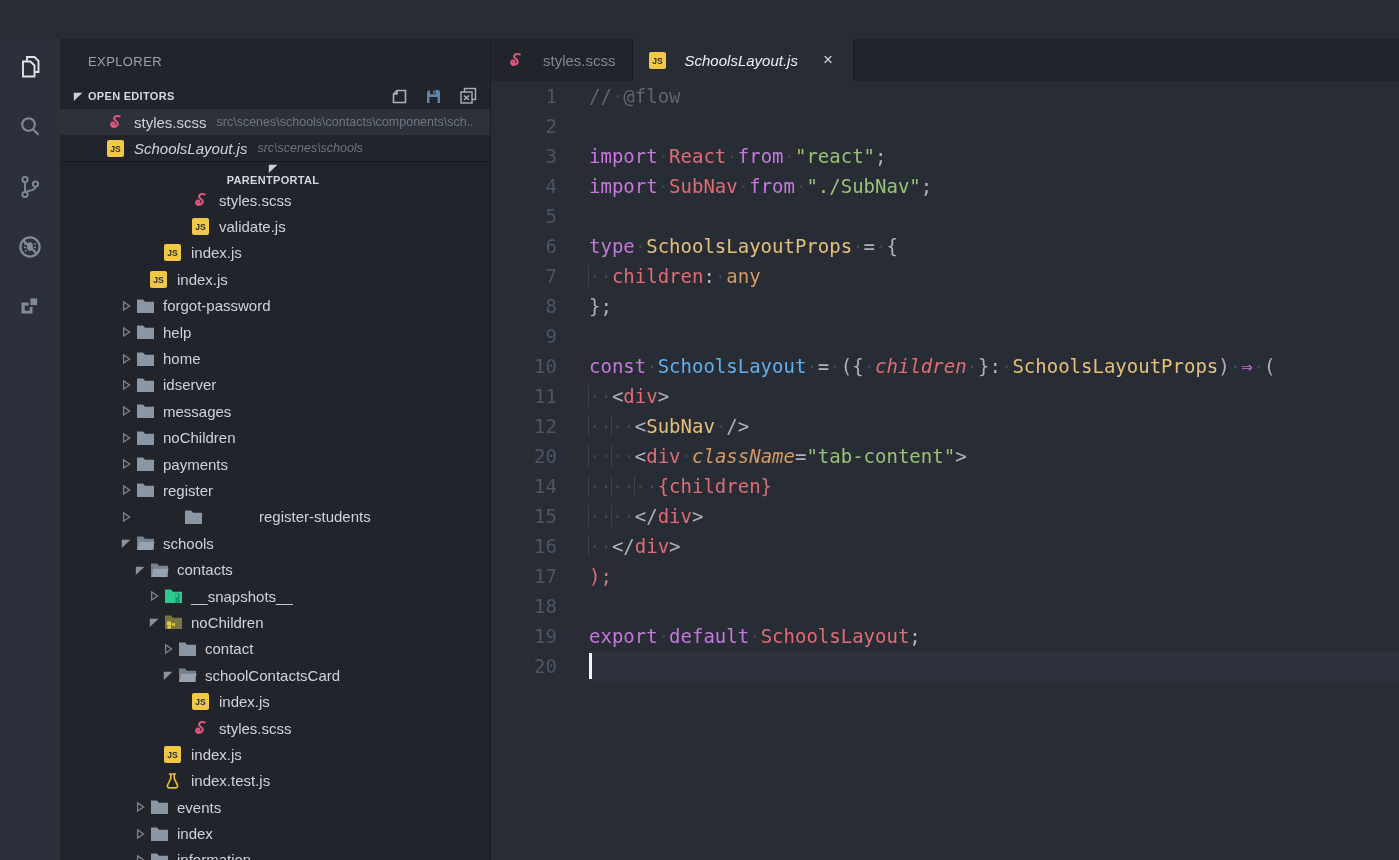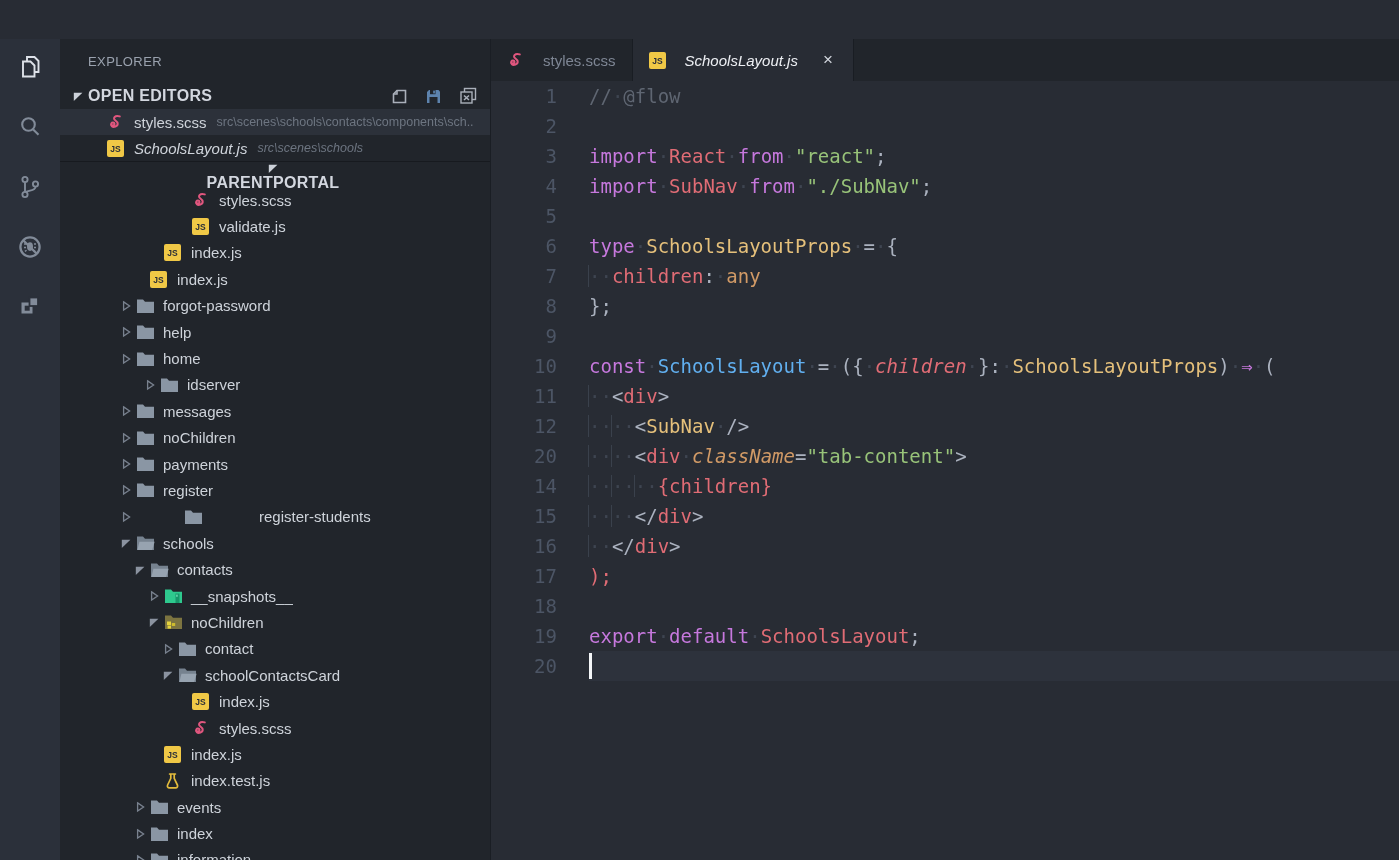--- a/index.html
+++ b/index.html
@@ -13,21 +13,21 @@
   .ab-item { width:60px; height:40px; margin-bottom:20px; display:flex;
     align-items:center; justify-content:center; color:#828b99; cursor:pointer; }
   .ab-item.active { color:#dde1e8; }
 
   
   .sidebar { width:431px; flex-shrink:0; background:#21252b;
     border-right:1px solid #1a1e24; display:flex; flex-direction:column; overflow:hidden; }
   .sb-title { height:44px; display:flex; align-items:center; padding-left:28px;
     font-size:13px; color:#9aa2ae; letter-spacing:.4px; }
   .sec-h { height:26px; flex-shrink:0; display:flex; align-items:center;
-    padding:0 12px 0 8px; font-size:16px; font-weight:bold; color:#d3d7df;
+    padding:0 12px 0 8px; font-size:11px; font-weight:bold; color:#d3d7df;
     letter-spacing:.3px; }
   .sec-h.pp { border-top:1px solid rgba(0,0,0,.28);flex-direction:column; }
   .tw { width:20px; flex-shrink:0; display:inline-flex; justify-content:center;
     align-items:center; }
   .oe-actions { margin-left:auto; display:flex; gap:15px; align-items:center; }
   .oe-action { display:inline-flex; cursor:pointer; }
   .oe-row { height:26px; flex-shrink:0; display:flex; align-items:center;
     padding-left:47px; font-size:15px; color:#ced3da; white-space:nowrap;
     overflow:hidden; cursor:pointer; }
   .oe-row.sel { background:#2c313a; }
@@ -247,21 +247,21 @@
               <path d="M3.6 1.9 9.6 6 3.6 10.1z" fill="none" stroke="#78818e" stroke-width="1.3"></path>
             </svg>
           </span>
           <span class="ficon">
             <svg width="19" height="16" viewBox="0 0 19 16">
               <path d="M1 1.5h6l2 2.3h9V15H1z" fill="#8a96a4"></path>
             </svg>
           </span>
           <span>home</span>
         </div>
-        <div class="t-row" style="padding-left: 80px;">
+        <div class="t-row" style="padding-left: 56px;">
           <span class="tw">
             <svg width="12" height="12" viewBox="0 0 12 12">
               <path d="M3.6 1.9 9.6 6 3.6 10.1z" fill="none" stroke="#78818e" stroke-width="1.3"></path>
             </svg>
           </span>
           <span class="ficon">
             <svg width="19" height="16" viewBox="0 0 19 16">
               <path d="M1 1.5h6l2 2.3h9V15H1z" fill="#8a96a4"></path>
             </svg>
           </span>

